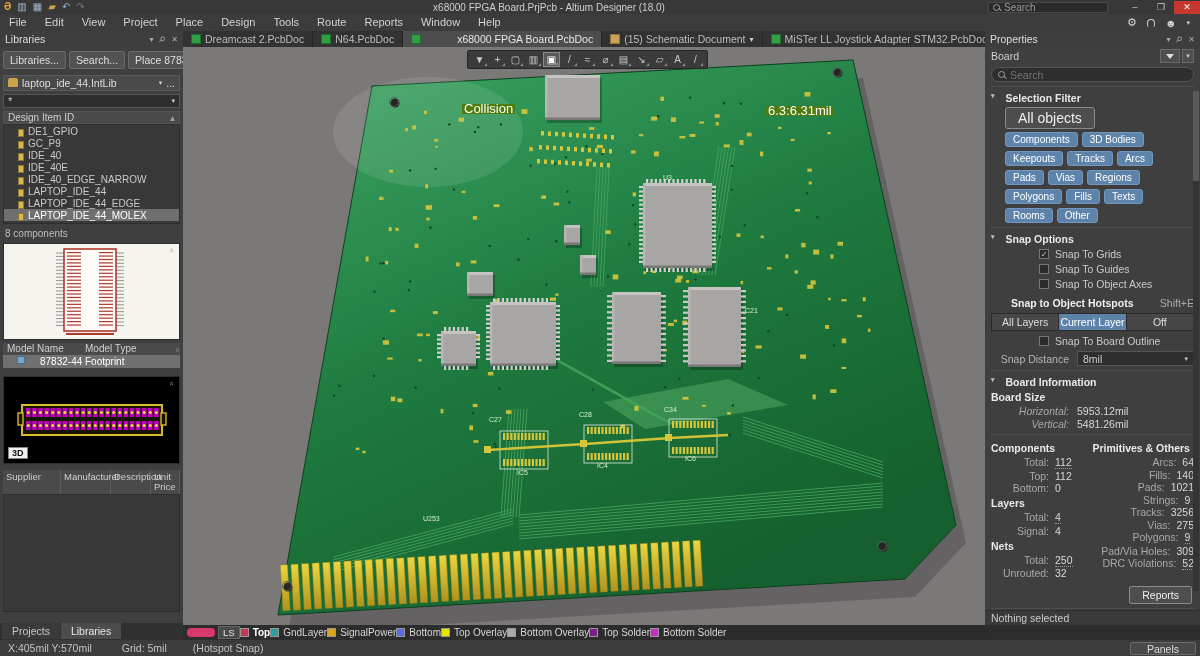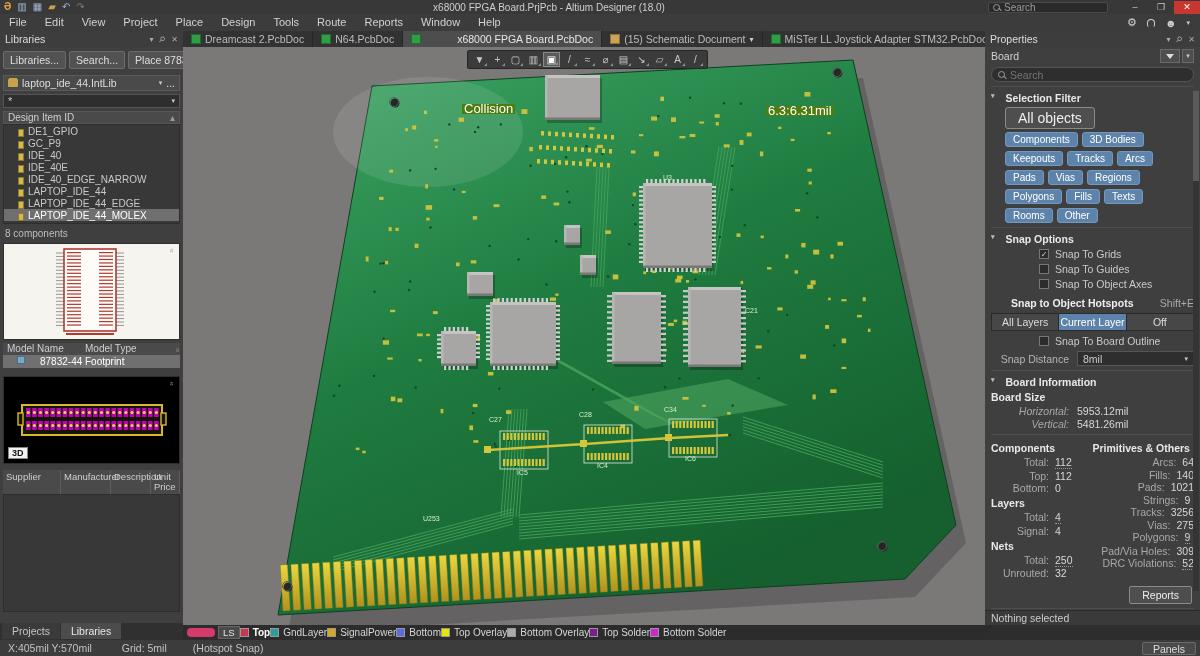--- a/index.html
+++ b/index.html
@@ -162,21 +162,21 @@
   #prop-scroll { position:absolute; right:1px; top:60px; width:6px; height:500px; background:#343434; }
   #prop-thumb { position:absolute; left:0; top:0; width:6px; height:90px; background:#5a5a5a; }
 
   
   #statusbar { position:absolute; left:0; top:640px; width:1200px; height:16px; background:#3c3c3c;
     display:flex; align-items:center; font-size:10.5px; color:#c2c2c2; }
   #statusbar .coords { padding-left:8px; }
   #statusbar .grid { padding-left:30px; }
   #statusbar .snap { padding-left:26px; }
   #panels-btn { margin-left:auto; margin-right:4px; background:#4a4a4a; border:1px solid #6a6a6a;
-    border-radius:2px; padding:0 10px; height:13px; line-height:12px; color:#ddd; }
+    border-radius:2px; padding:0 16px; height:13px; line-height:12px; color:#ddd; }
 
   text.silk { font-size:7px; fill:#d6ecc9; font-family:"Liberation Sans",sans-serif; }
 </style>
 </head>
 <body>
 
 <div id="titlebar">
   <div id="qat">
     <span class="qicon logo">Ə</span>
     <span class="qicon">▥</span>

